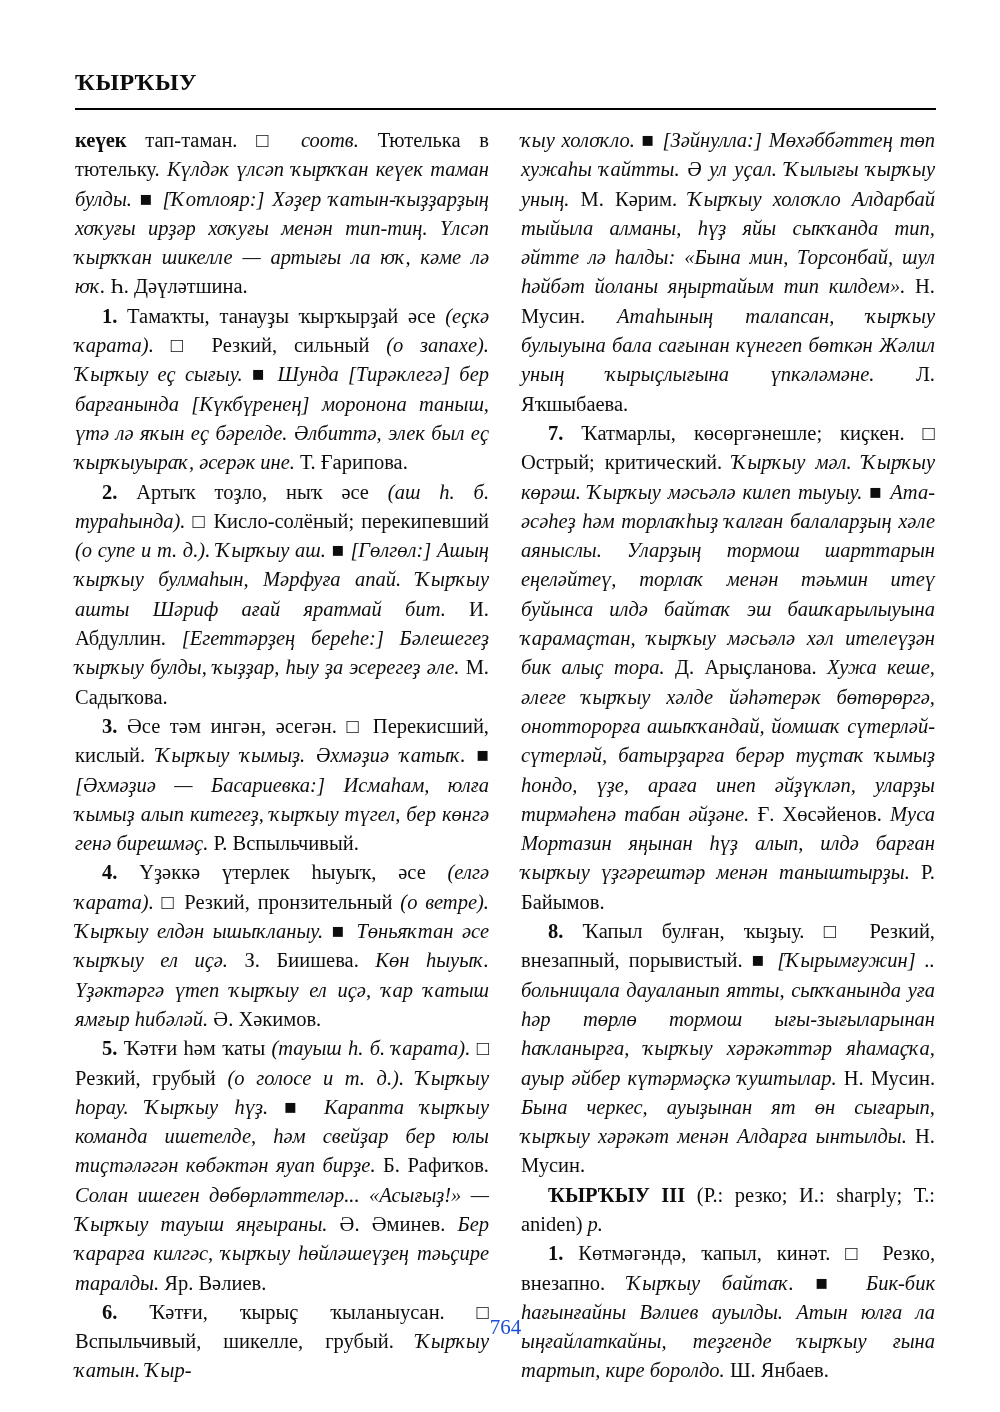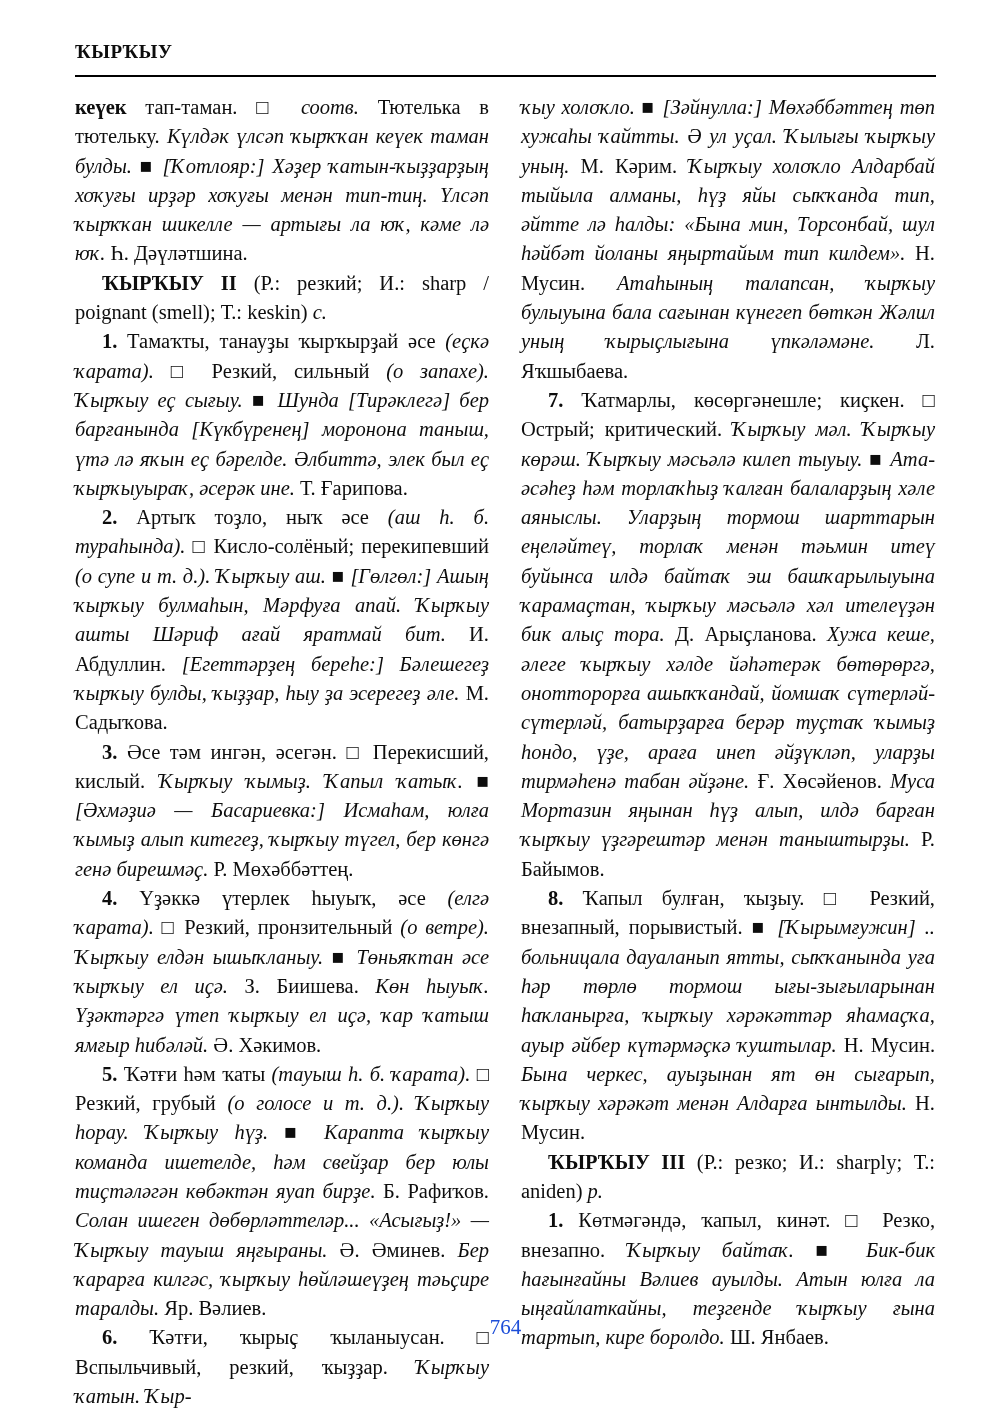--- a/index.html
+++ b/index.html
@@ -13,24 +13,25 @@
     overflow: hidden;
   }
   .content {
     position: absolute;
     left: 75px;
     top: 42px;
     width: 861px;
   }
   .running-head {
     font-weight: bold;
-    font-size: 19px;
+    font-size: 24px;
     letter-spacing: 0.5px;
     line-height: 1;
     margin-bottom: 14px;
+    margin-top: 28px;
   }
   .header-rule {
     height: 0;
     border-bottom: 2.5px solid #000000;
     margin-bottom: 16px;
   }
   .cols {
     display: flex;
     gap: 32px;
   }
@@ -59,27 +60,26 @@
 </head>
 <body>
 
 <div class="page">
   <div class="content">
     <div class="running-head">ҠЫРҠЫУ</div>
     <div class="header-rule"></div>
     <div class="cols">
       <div class="col" id="col-left">
           <p class="para"><span class="seg-b">кеүек </span><span class="seg-n">тап-таман. □ </span><span class="seg-i">соотв. </span><span class="seg-n">Тютелька в тютельку. </span><span class="seg-i">Күлдәк үлсәп ҡырҡҡан кеүек таман булды. </span><span class="seg-n">■ </span><span class="seg-i">[Ҡотлояр:] Хәҙер ҡатын-ҡыҙҙарҙың хоҡуғы ирҙәр хоҡуғы менән тип-тиң. Үлсәп ҡырҡҡан шикелле — артығы ла юҡ, кәме лә юҡ. </span><span class="seg-n">Һ. Дәүләтшина.</span></p>
-          <p class="para indent"><span class="seg-b">ҠЫРҠЫУ II </span><span class="seg-n">(Р.: резкий; И.: sharp / poignant (smell); Т.: keskin) </span><span class="seg-i">с.</span></p>
           <p class="para indent"><span class="seg-b">1. </span><span class="seg-n">Тамаҡты, танауҙы ҡырҡырҙай әсе </span><span class="seg-i">(еҫкә ҡарата). </span><span class="seg-n">□ Резкий, сильный </span><span class="seg-i">(о запахе). Ҡырҡыу еҫ сығыу. </span><span class="seg-n">■ </span><span class="seg-i">Шунда [Тирәклегә] бер барғанында [Күкбүренең] моронона таныш, үтә лә яҡын еҫ бәрелде. Әлбиттә, элек был еҫ ҡырҡыуыраҡ, әсерәк ине. </span><span class="seg-n">Т. Ғарипова.</span></p>
           <p class="para indent"><span class="seg-b">2. </span><span class="seg-n">Артыҡ тоҙло, ныҡ әсе </span><span class="seg-i">(аш һ. б. тураһында). </span><span class="seg-n">□ Кисло-солёный; перекипевший </span><span class="seg-i">(о супе и т. д.). Ҡырҡыу аш. </span><span class="seg-n">■ </span><span class="seg-i">[Гөлгөл:] Ашың ҡырҡыу булмаһын, Мәрфуға апай. Ҡырҡыу ашты Шәриф ағай яратмай бит. </span><span class="seg-n">И. Абдуллин. </span><span class="seg-i">[Егеттәрҙең береһе:] Бәлешегеҙ ҡырҡыу булды, ҡыҙҙар, һыу ҙа эсерегеҙ әле. </span><span class="seg-n">М. Садыҡова.</span></p>
-          <p class="para indent"><span class="seg-b">3. </span><span class="seg-n">Әсе тәм ингән, әсегән. □ Перекисший, кислый. </span><span class="seg-i">Ҡырҡыу ҡымыҙ. Ҡапыл ҡатыҡ. </span><span class="seg-n">■ </span><span class="seg-i">[Әхмәҙиә — Басариевка:] Исмаһам, юлға ҡымыҙ алып китегеҙ, ҡырҡыу түгел, бер көнгә генә бирешмәҫ. </span><span class="seg-n">Р. Мөхәббәттең.</span></p>
+          <p class="para indent"><span class="seg-b">3. </span><span class="seg-n">Әсе тәм ингән, әсегән. □ Перекисший, кислый. </span><span class="seg-i">Ҡырҡыу ҡымыҙ. Әхмәҙиә ҡатыҡ. </span><span class="seg-n">■ </span><span class="seg-i">[Әхмәҙиә — Басариевка:] Исмаһам, юлға ҡымыҙ алып китегеҙ, ҡырҡыу түгел, бер көнгә генә бирешмәҫ. </span><span class="seg-n">Р. Вспыльчивый.</span></p>
           <p class="para indent"><span class="seg-b">4. </span><span class="seg-n">Үҙәккә үтерлек һыуыҡ, әсе </span><span class="seg-i">(елгә ҡарата). </span><span class="seg-n">□ Резкий, пронзительный </span><span class="seg-i">(о ветре). Ҡырҡыу елдән ышыҡланыу. </span><span class="seg-n">■ </span><span class="seg-i">Төньяҡтан әсе ҡырҡыу ел иҫә. </span><span class="seg-n">З. Биишева. </span><span class="seg-i">Көн һыуыҡ. Үҙәктәргә үтеп ҡырҡыу ел иҫә, ҡар ҡатыш ямғыр һибәләй. </span><span class="seg-n">Ә. Хәкимов.</span></p>
           <p class="para indent"><span class="seg-b">5. </span><span class="seg-n">Ҡәтғи һәм ҡаты </span><span class="seg-i">(тауыш һ. б. ҡарата). </span><span class="seg-n">□ Резкий, грубый </span><span class="seg-i">(о голосе и т. д.). Ҡырҡыу һорау. Ҡырҡыу һүҙ. </span><span class="seg-n">■ </span><span class="seg-i">Карапта ҡырҡыу команда ишетелде, һәм свейҙар бер юлы тиҫтәләгән көбәктән яуап бирҙе. </span><span class="seg-n">Б. Рафиҡов. </span><span class="seg-i">Солан ишеген дөбөрләттеләр... «Асығыҙ!» — Ҡырҡыу тауыш яңғыраны. </span><span class="seg-n">Ә. Әминев. </span><span class="seg-i">Бер ҡарарға килгәс, ҡырҡыу һөйләшеүҙең тәьҫире таралды. </span><span class="seg-n">Яр. Вәлиев.</span></p>
-          <p class="para indent"><span class="seg-b">6. </span><span class="seg-n">Ҡәтғи, ҡырыҫ ҡыланыусан. □ Вспыльчивый, резкий, ҡыҙҙар. </span><span class="seg-i">Ҡырҡыу ҡатын. Ҡыр-</span></p>
+          <p class="para indent"><span class="seg-b">6. </span><span class="seg-n">Ҡәтғи, ҡырыҫ ҡыланыусан. □ Вспыльчивый, шикелле, грубый. </span><span class="seg-i">Ҡырҡыу ҡатын. Ҡыр-</span></p>
         </div>
       <div class="col" id="col-right">
           <p class="para"><span class="seg-i">ҡыу холоҡло. </span><span class="seg-n">■ </span><span class="seg-i">[Зәйнулла:] Мөхәббәттең төп хужаһы ҡайтты. Ә ул уҫал. Ҡылығы ҡырҡыу уның. </span><span class="seg-n">М. Кәрим. </span><span class="seg-i">Ҡырҡыу холоҡло Алдарбай тыйыла алманы, һүҙ яйы сыҡҡанда тип, әйтте лә һалды: «Бына мин, Торсонбай, шул һәйбәт йоланы яңыртайым тип килдем». </span><span class="seg-n">Н. Мусин. </span><span class="seg-i">Атаһының талапсан, ҡырҡыу булыуына бала сағынан күнегеп бөткән Жәлил уның ҡырыҫлығына үпкәләмәне. </span><span class="seg-n">Л. Яҡшыбаева.</span></p>
           <p class="para indent"><span class="seg-b">7. </span><span class="seg-n">Ҡатмарлы, көсөргәнешле; киҫкен. □ Острый; критический. </span><span class="seg-i">Ҡырҡыу мәл. Ҡырҡыу көрәш. Ҡырҡыу мәсьәлә килеп тыуыу. </span><span class="seg-n">■ </span><span class="seg-i">Ата-әсәһеҙ һәм торлаҡһыҙ ҡалған балаларҙың хәле аяныслы. Уларҙың тормош шарттарын еңеләйтеү, торлаҡ менән тәьмин итеү буйынса илдә байтаҡ эш башҡарылыуына ҡарамаҫтан, ҡырҡыу мәсьәлә хәл ителеүҙән бик алыҫ тора. </span><span class="seg-n">Д. Арыҫланова. </span><span class="seg-i">Хужа кеше, әлеге ҡырҡыу хәлде йәһәтерәк бөтөрөргә, онотторорға ашыҡҡандай, йомшаҡ сүтерләй-сүтерләй, батырҙарға берәр туҫтаҡ ҡымыҙ һондо, үҙе, араға инеп әйҙүкләп, уларҙы тирмәһенә табан әйҙәне. </span><span class="seg-n">Ғ. Хөсәйенов. </span><span class="seg-i">Муса Мортазин яңынан һүҙ алып, илдә барған ҡырҡыу үҙгәрештәр менән таныштырҙы. </span><span class="seg-n">Р. Байымов.</span></p>
           <p class="para indent"><span class="seg-b">8. </span><span class="seg-n">Ҡапыл булған, ҡыҙыу. □ Резкий, внезапный, порывистый. ■ </span><span class="seg-i">[Ҡырымғужин] .. больницала дауаланып ятты, сыҡҡанында уға һәр төрлө тормош ығы-зығыларынан һаҡланырға, ҡырҡыу хәрәкәттәр яһамаҫҡа, ауыр әйбер күтәрмәҫкә ҡуштылар. </span><span class="seg-n">Н. Мусин. </span><span class="seg-i">Бына черкес, ауыҙынан ят өн сығарып, ҡырҡыу хәрәкәт менән Алдарға ынтылды. </span><span class="seg-n">Н. Мусин.</span></p>
           <p class="para indent"><span class="seg-b">ҠЫРҠЫУ III </span><span class="seg-n">(Р.: резко; И.: sharply; Т.: aniden) </span><span class="seg-i">р.</span></p>
           <p class="para indent"><span class="seg-b">1. </span><span class="seg-n">Көтмәгәндә, ҡапыл, кинәт. □ Резко, внезапно. </span><span class="seg-i">Ҡырҡыу байтаҡ. </span><span class="seg-n">■ </span><span class="seg-i">Бик-бик һағынғайны Вәлиев ауылды. Атын юлға ла ыңғайлаткайны, теҙгенде ҡырҡыу ғына тартып, кире боролдо. </span><span class="seg-n">Ш. Янбаев.</span></p>
         </div>
     </div>
   </div>

